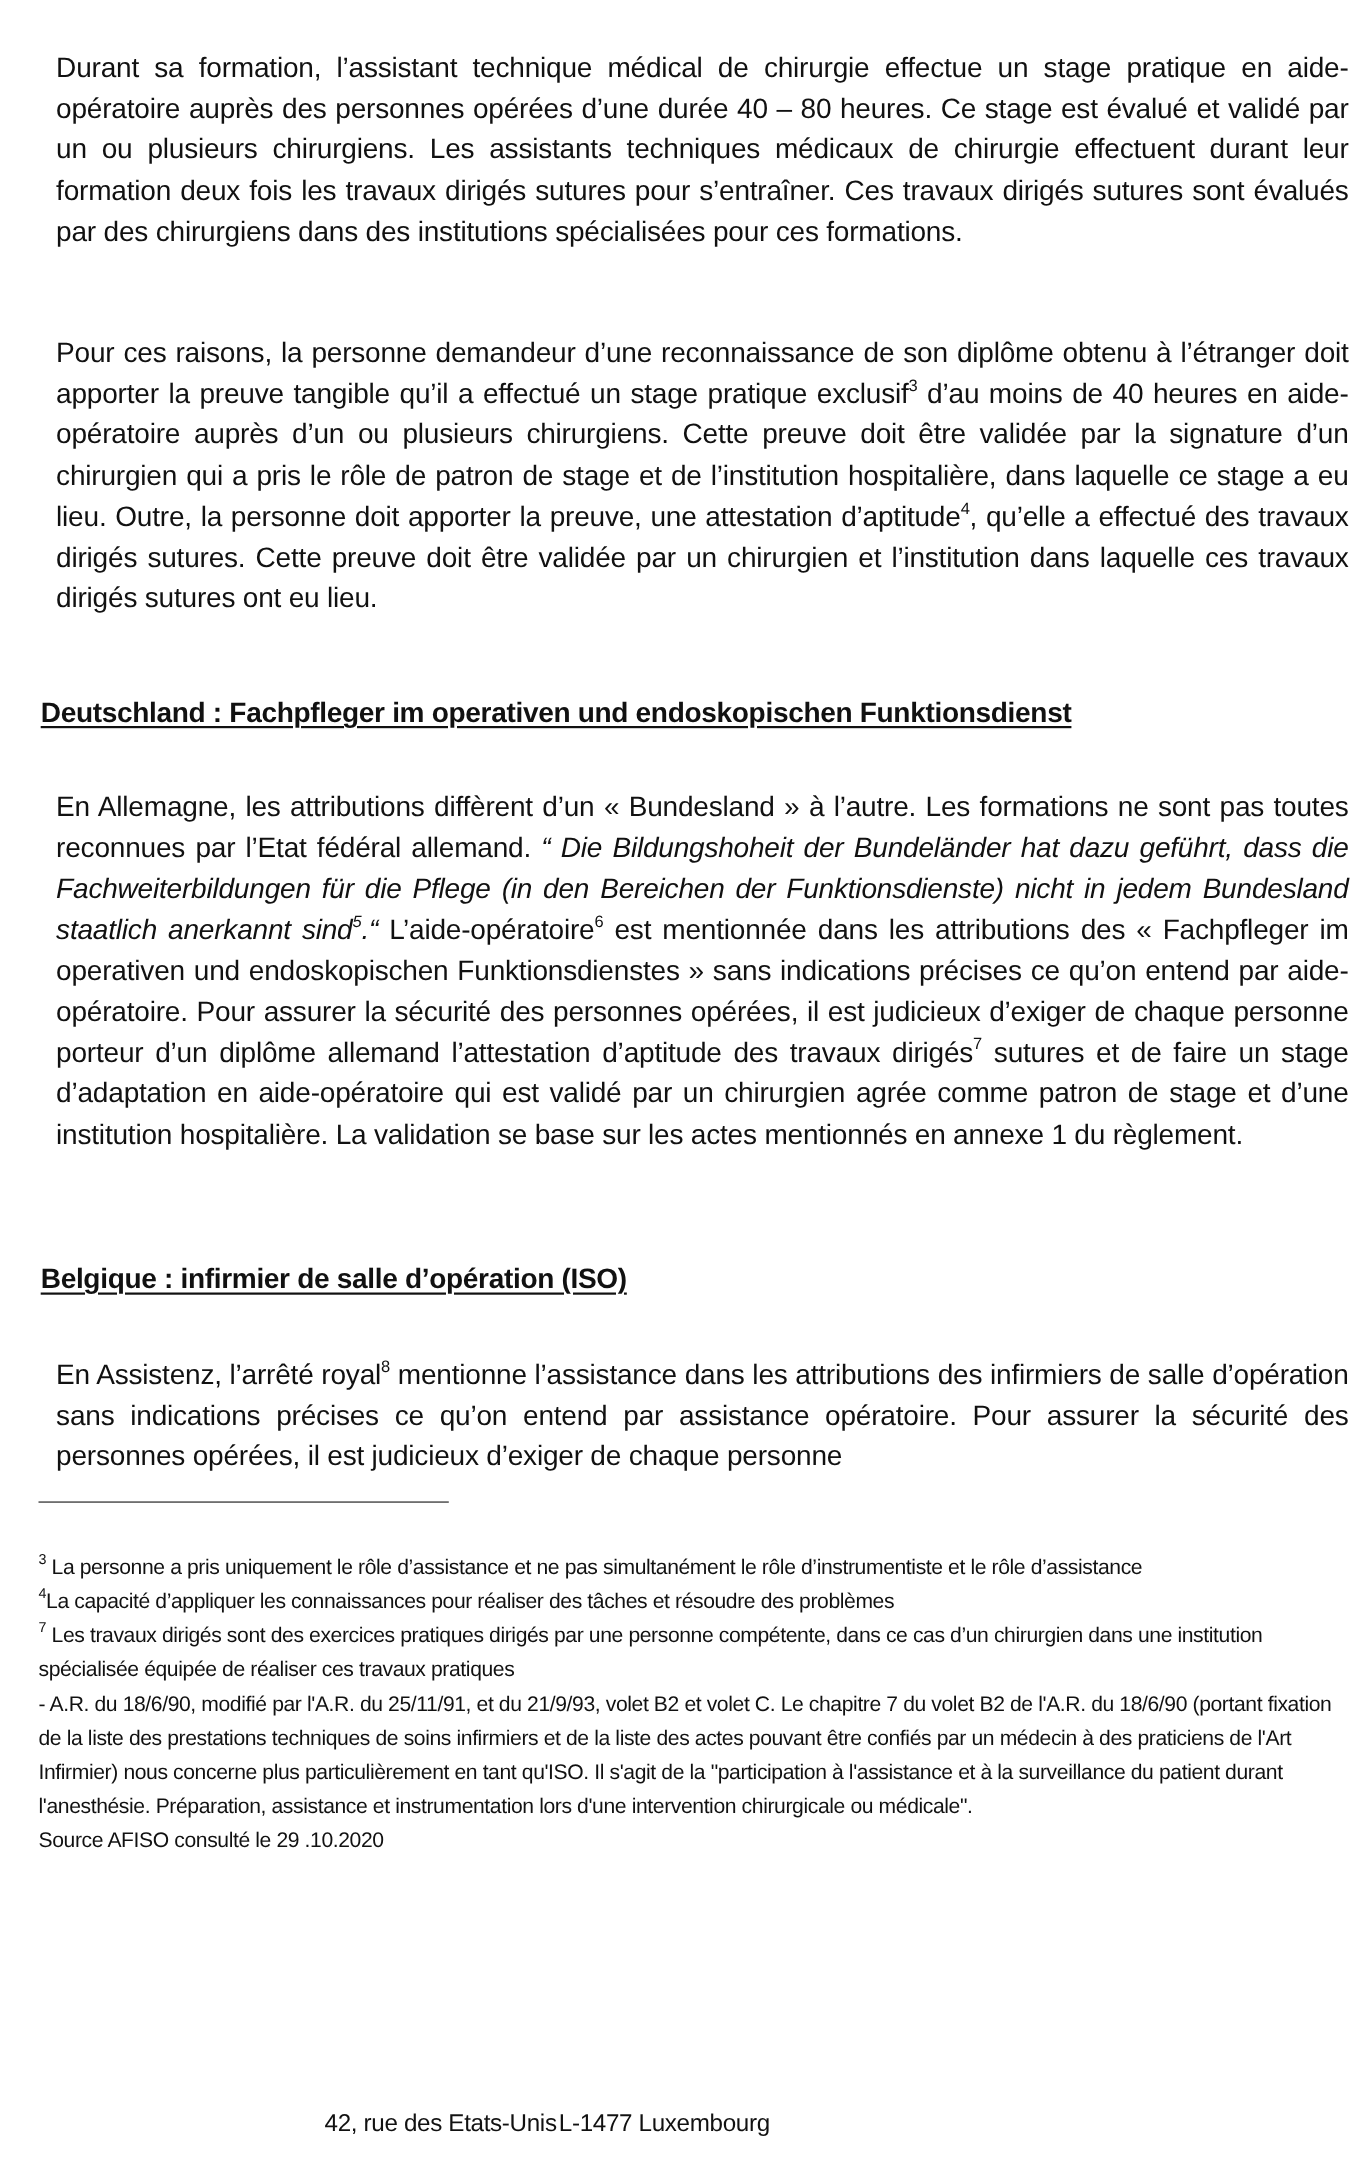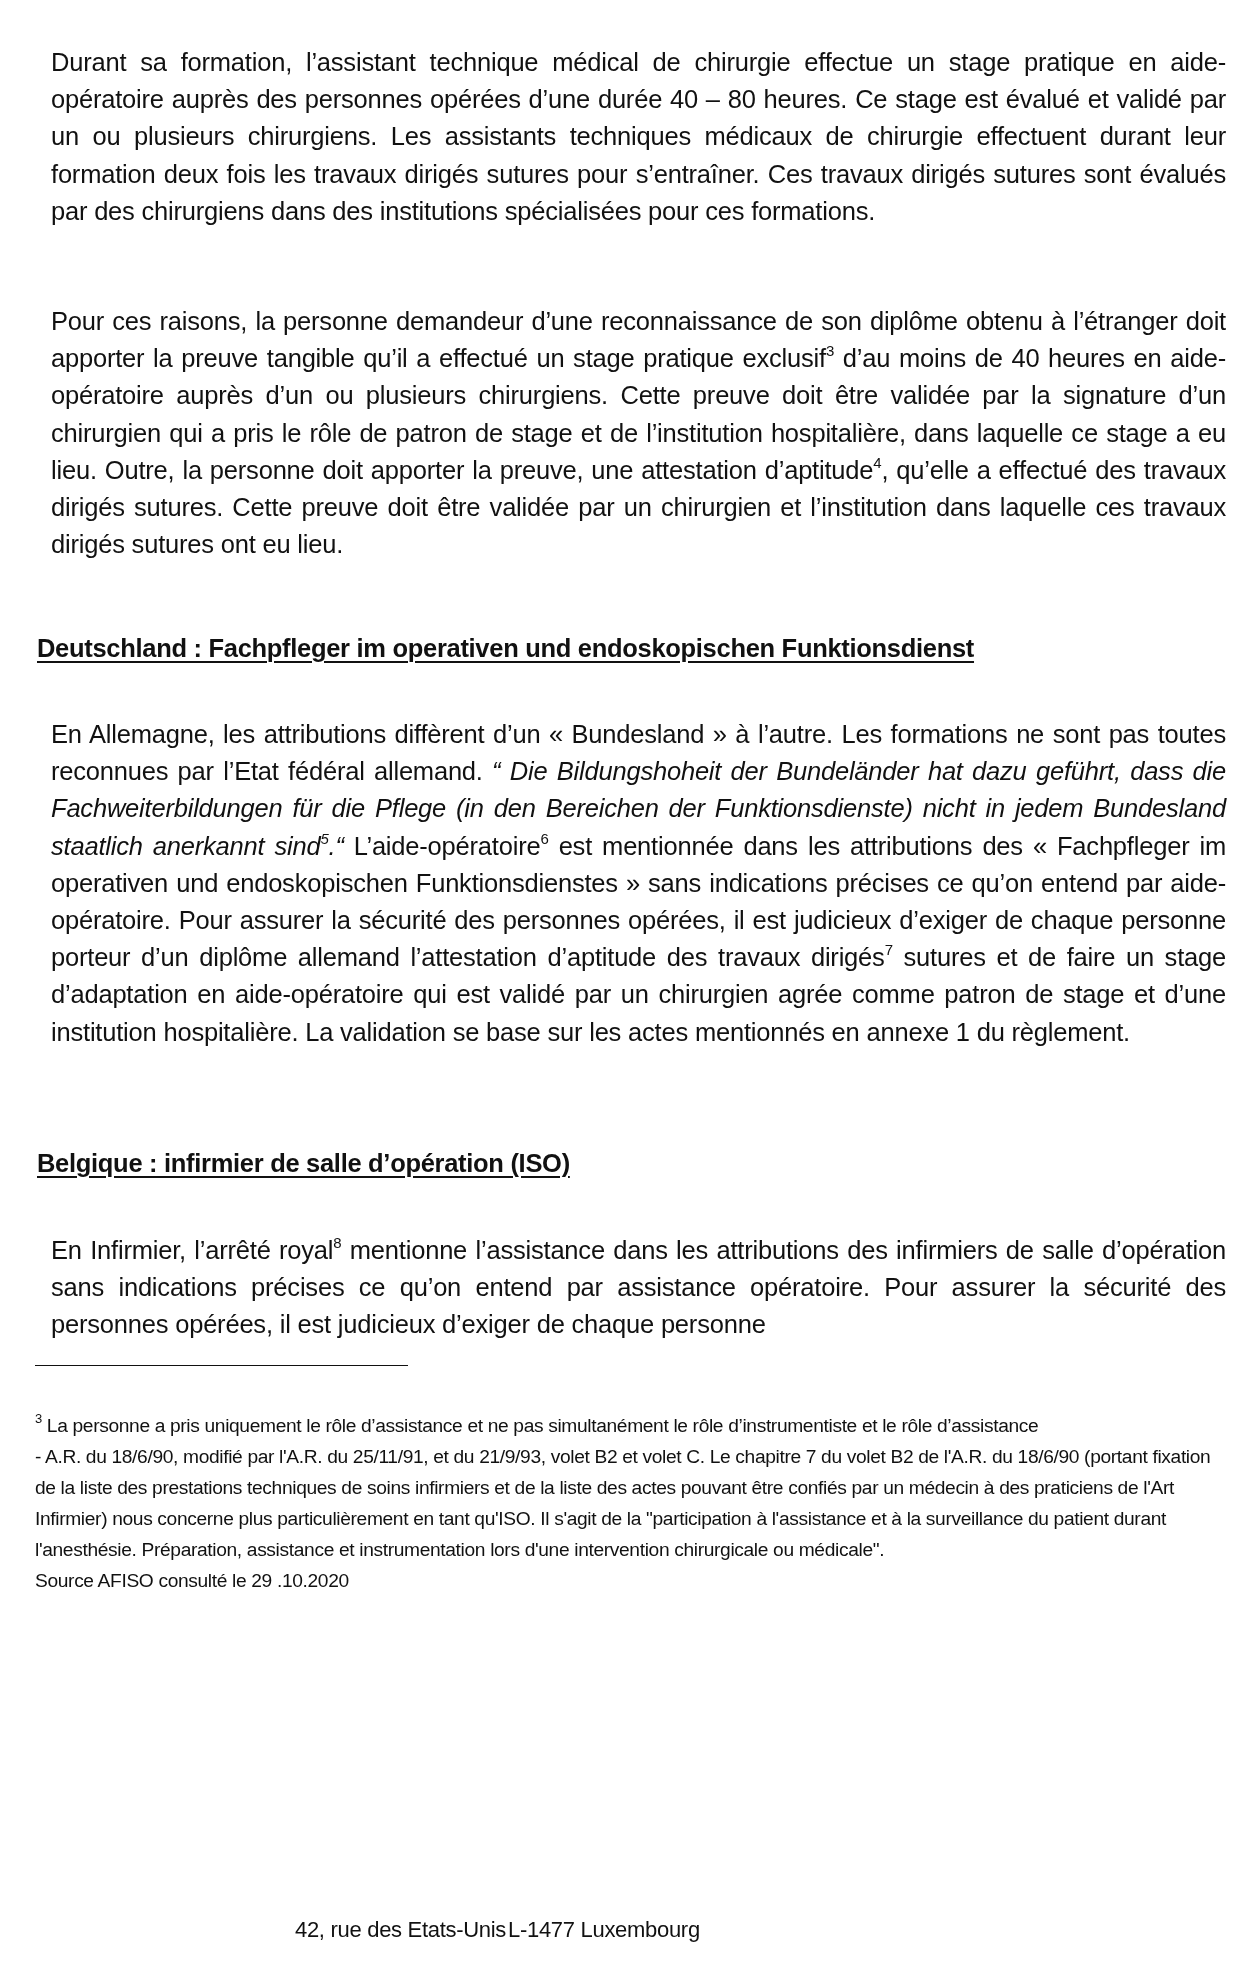--- a/index.html
+++ b/index.html
@@ -58,28 +58,30 @@
   <p class="body-text p1">Durant sa formation, l’assistant technique médical de chirurgie effectue un stage pratique en aide-opératoire auprès des personnes opérées d’une durée 40 – 80 heures. Ce stage est évalué et validé par un ou plusieurs chirurgiens. Les assistants techniques médicaux de chirurgie effectuent durant leur formation deux fois les travaux dirigés sutures pour s’entraîner. Ces travaux dirigés sutures sont évalués par des chirurgiens dans des institutions spécialisées pour ces formations.</p>
 
   <p class="body-text p2"><span>Pour ces raisons, la personne demandeur d’une reconnaissance de son diplôme obtenu à l’étranger doit apporter la preuve tangible qu’il a effectué un stage pratique exclusif</span><sup>3</sup><span> d’au moins de 40 heures en aide-opératoire auprès d’un ou plusieurs chirurgiens. Cette preuve doit être validée par la signature d’un chirurgien qui a pris le rôle de patron de stage et de l’institution hospitalière, dans laquelle ce stage a eu lieu. Outre, la personne doit apporter la preuve, une attestation d’aptitude</span><sup>4</sup><span>, qu’elle a effectué des travaux dirigés sutures. Cette preuve doit être validée par un chirurgien et l’institution dans laquelle ces travaux dirigés sutures ont eu lieu.</span></p>
 
   <h2 class="heading h1">Deutschland : Fachpfleger  im operativen und endoskopischen Funktionsdienst</h2>
 
   <p class="body-text p3"><span>En Allemagne, les attributions diffèrent d’un « Bundesland » à l’autre. Les formations ne sont pas toutes reconnues par l’Etat fédéral allemand. </span><span class="italic">“ Die Bildungshoheit der Bundeländer hat dazu geführt, dass die Fachweiterbildungen für die Pflege (in den Bereichen der Funktionsdienste) nicht in jedem Bundesland staatlich anerkannt sind</span><sup class="italic">5</sup><span class="italic">.“</span><span> L’aide-opératoire</span><sup>6</sup><span> est mentionnée dans les attributions des « Fachpfleger im operativen und endoskopischen Funktionsdienstes » sans indications précises ce qu’on entend par aide-opératoire. Pour assurer la sécurité des personnes opérées, il est judicieux d’exiger de chaque personne porteur d’un diplôme allemand l’attestation d’aptitude des travaux dirigés</span><sup>7</sup><span> sutures et de faire un stage d’adaptation en aide-opératoire qui est validé par un chirurgien agrée comme patron de stage et d’une institution hospitalière. La validation se base sur les actes mentionnés en annexe 1 du règlement.</span></p>
 
   <h2 class="heading h2">Belgique : infirmier de salle d’opération (ISO)</h2>
 
-  <p class="body-text p4"><span>En Infirmier, l’arrêté royal</span><sup>8</sup><span> mentionne l’assistance dans les attributions des infirmiers de salle d’opération sans indications précises ce qu’on entend par assistance opératoire. Pour assurer la sécurité des personnes opérées, il est judicieux d’exiger de chaque personne</span></p>
+  <p class="body-text p4"><span>En Assistenz, l’arrêté royal</span><sup>8</sup><span> mentionne l’assistance dans les attributions des infirmiers de salle d’opération sans indications précises ce qu’on entend par assistance opératoire. Pour assurer la sécurité des personnes opérées, il est judicieux d’exiger de chaque personne</span></p>
 
 </div>
 
 <div class="fn-rule"></div>
 
 <div class="footnotes">
   <p class="fn"><sup class="tight">3</sup><span> La personne a pris uniquement le rôle d’assistance et ne pas simultanément le rôle d’instrumentiste et le rôle d’assistance</span></p>
+  <p class="fn"><sup class="tight">4</sup><span>La capacité d’appliquer les connaissances pour réaliser des tâches et résoudre des problèmes</span></p>
+  <p class="fn"><sup class="tight">7</sup><span> Les travaux dirigés sont des exercices pratiques dirigés par une personne compétente, dans ce cas d’un chirurgien dans une institution spécialisée équipée de réaliser ces travaux pratiques</span></p>
   <p class="fn">- A.R. du 18/6/90, modifié par l'A.R. du 25/11/91, et du 21/9/93, volet B2 et volet C. Le chapitre 7 du volet B2 de l'A.R. du 18/6/90 (portant fixation de la liste des prestations techniques de soins infirmiers et de la liste des actes pouvant être confiés par un médecin à des praticiens de l'Art Infirmier) nous concerne plus particulièrement en tant qu'ISO. Il s'agit de la "participation à l'assistance et à la surveillance du patient durant l'anesthésie. Préparation, assistance et instrumentation lors d'une intervention chirurgicale ou médicale".</p>
   <p class="fn">Source AFISO consulté le 29 .10.2020</p>
 </div>
 
 <div class="address">
   <span class="street">42, rue des Etats-Unis</span>
   <span class="city">L-1477 Luxembourg</span>
 </div>
 
 </body></html>

